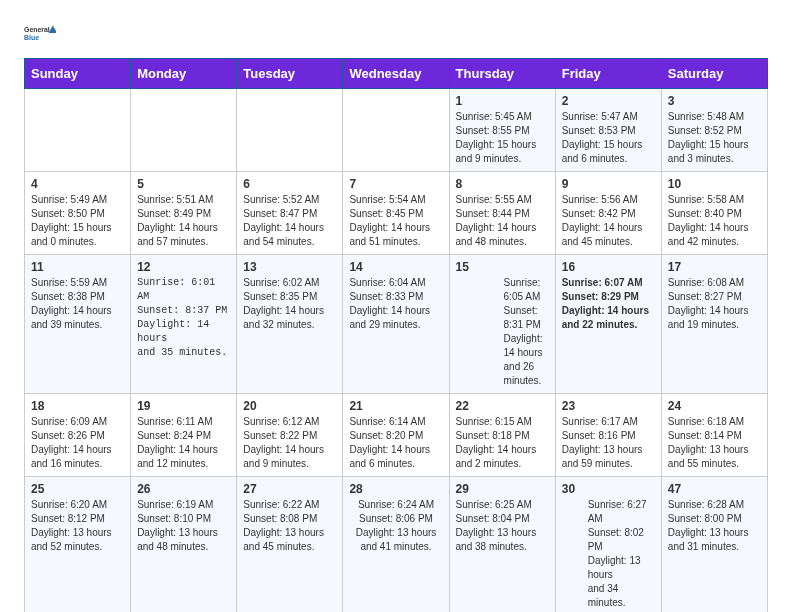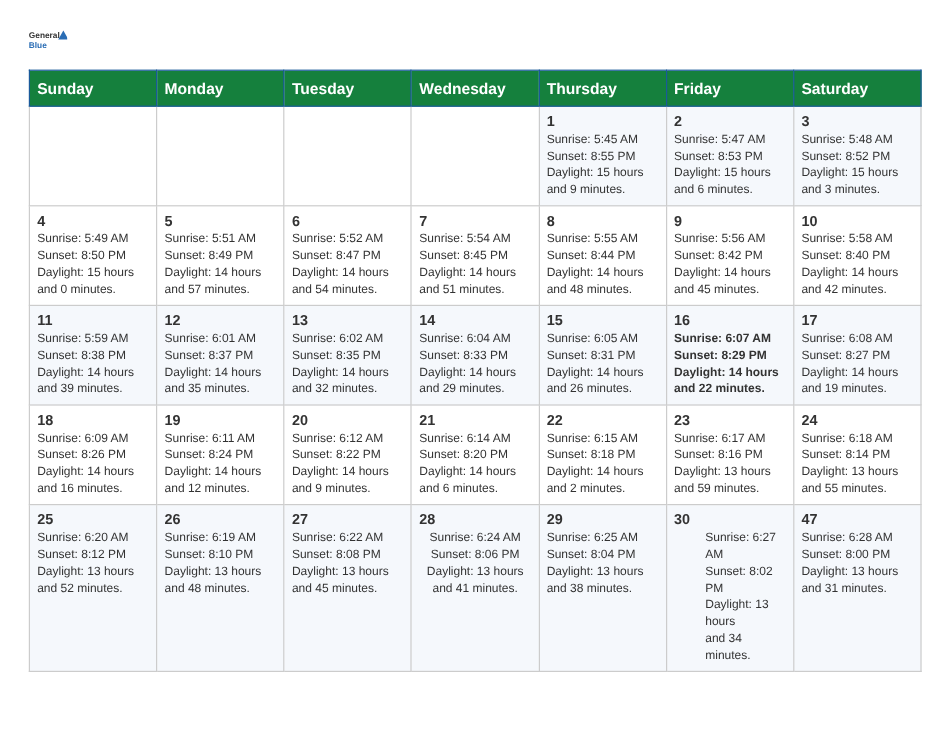--- a/index.html
+++ b/index.html
@@ -39,21 +39,21 @@
     table {
       width: 100%;
       border-collapse: collapse;
       margin: 0 12px;
       width: calc(100% - 24px);
     }
     .cal-wrapper {
       padding: 0 12px 12px 12px;
     }
     thead tr th {
-      background-color: #15803d;
+      background-color: #6d28d9;
       color: #fff;
       font-size: 13px;
       font-weight: bold;
       padding: 7px 6px;
       text-align: left;
       border: 1px solid #1a5a9a;
     }
     tbody tr td {
       vertical-align: top;
       border: 1px solid #ccc;
@@ -197,42 +197,42 @@
         <tr>
           <td>
             <span class="day-num">11</span>
             <div class="day-info" style="white-space: pre-line;">Sunrise: 5:59 AM
 Sunset: 8:38 PM
 Daylight: 14 hours
 and 39 minutes.</div>
           </td>
           <td>
             <span class="day-num">12</span>
-            <div class="day-info" style="white-space: pre-line;">Sunrise: 6:01 AM
+            <div class="day-info" style="white-space: pre-line; font-family: Liberation Mono, monospace;">Sunrise: 6:01 AM
 Sunset: 8:37 PM
 Daylight: 14 hours
 and 35 minutes.</div>
           </td>
           <td>
             <span class="day-num">13</span>
             <div class="day-info" style="white-space: pre-line;">Sunrise: 6:02 AM
 Sunset: 8:35 PM
 Daylight: 14 hours
 and 32 minutes.</div>
           </td>
           <td>
             <span class="day-num">14</span>
             <div class="day-info" style="white-space: pre-line;">Sunrise: 6:04 AM
 Sunset: 8:33 PM
 Daylight: 14 hours
 and 29 minutes.</div>
           </td>
           <td>
             <span class="day-num">15</span>
-            <div class="day-info" style="white-space: pre-line;">Sunrise: 6:05 AM
+            <div class="day-info" style="white-space: pre-line; margin-left: 48px;">Sunrise: 6:05 AM
 Sunset: 8:31 PM
 Daylight: 14 hours
 and 26 minutes.</div>
           </td>
           <td>
             <span class="day-num">16</span>
             <div class="day-info" style="white-space: pre-line; font-weight: bold;">Sunrise: 6:07 AM
 Sunset: 8:29 PM
 Daylight: 14 hours
 and 22 minutes.</div>

